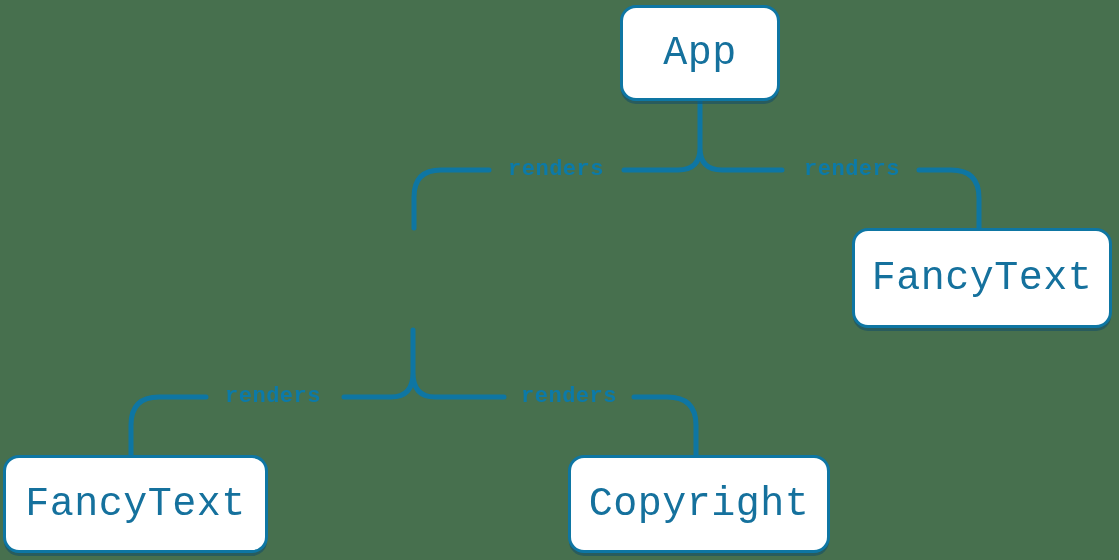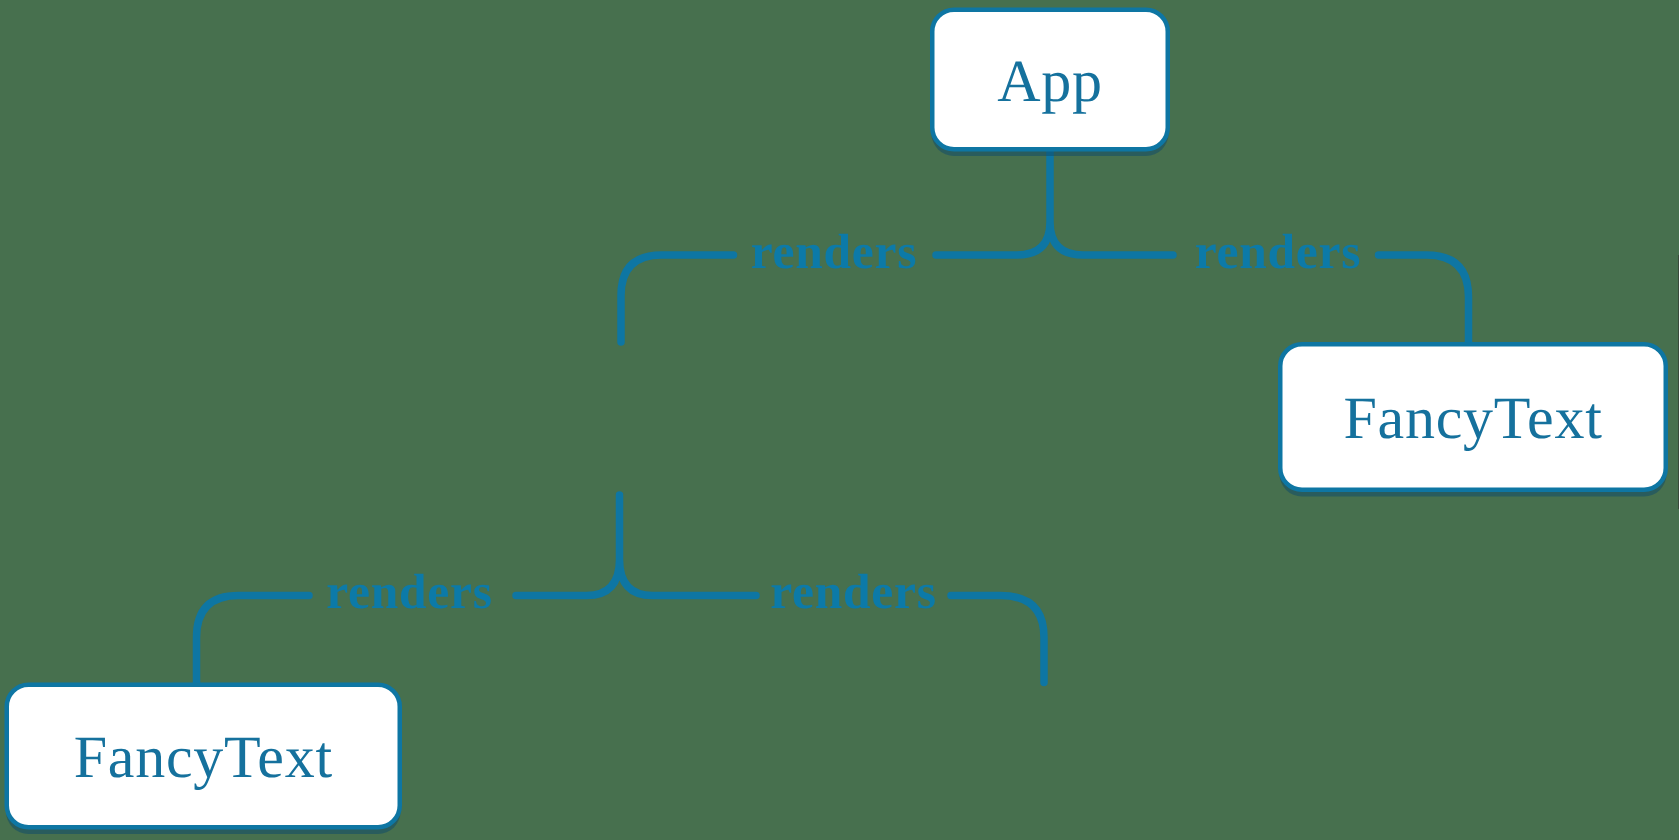--- a/index.html
+++ b/index.html
@@ -6,21 +6,21 @@
     margin: 0;
     padding: 0;
     background: #2f2f2f;
   }
   .canvas {
     position: relative;
     width: 1119px;
     height: 560px;
     background: var(--background, #47704e);
     overflow: hidden;
-    font-family: Liberation Serif, serif;
+    font-family: Liberation Mono, monospace;
   }
   .connectors {
     position: absolute;
     left: 0;
     top: 0;
     width: 1119px;
     height: 560px;
   }
   .connectors path {
     fill: none;
@@ -43,21 +43,21 @@
     color: var(--box-text, #15719d);
     font-size: 40px;
     font-weight: 500;
     letter-spacing: 0.5px;
     white-space: nowrap;
   }
   .edge-label {
     position: absolute;
     transform: translate(-50%, -50%);
     color: var(--label-text, #0c7aa8);
-    font-size: 33px;
+    font-size: 22px;
     font-weight: 600;
     letter-spacing: 0.5px;
     white-space: nowrap;
   }
   
   .node-app                  { left: 620px; top: 5px;   width: 160px; height: 96px; }
   .node-inspiration          { left: 197px; top: 228px; width: 460px; height: 102px; }
   .node-fancy-text-right     { left: 852px; top: 228px; width: 260px; height: 100px; }
   .node-fancy-text-left      { left: 3px;   top: 455px; width: 265px; height: 98px; }
   .node-copyright            { left: 568px; top: 455px; width: 262px; height: 98px; }
@@ -93,19 +93,22 @@
 
 
   <div class="node node-fancy-text-right">
     <span class="node-label">FancyText</span>
   </div>
 
   <div class="node node-fancy-text-left">
     <span class="node-label">FancyText</span>
   </div>
 
+  <div class="node node-copyright">
+    <span class="node-label">Copyright</span>
+  </div>
 
   <span class="edge-label edge-label-0">renders</span>
   <span class="edge-label edge-label-1">renders</span>
   <span class="edge-label edge-label-2">renders</span>
   <span class="edge-label edge-label-3">renders</span>
 
 </div>
 
 </body></html>

